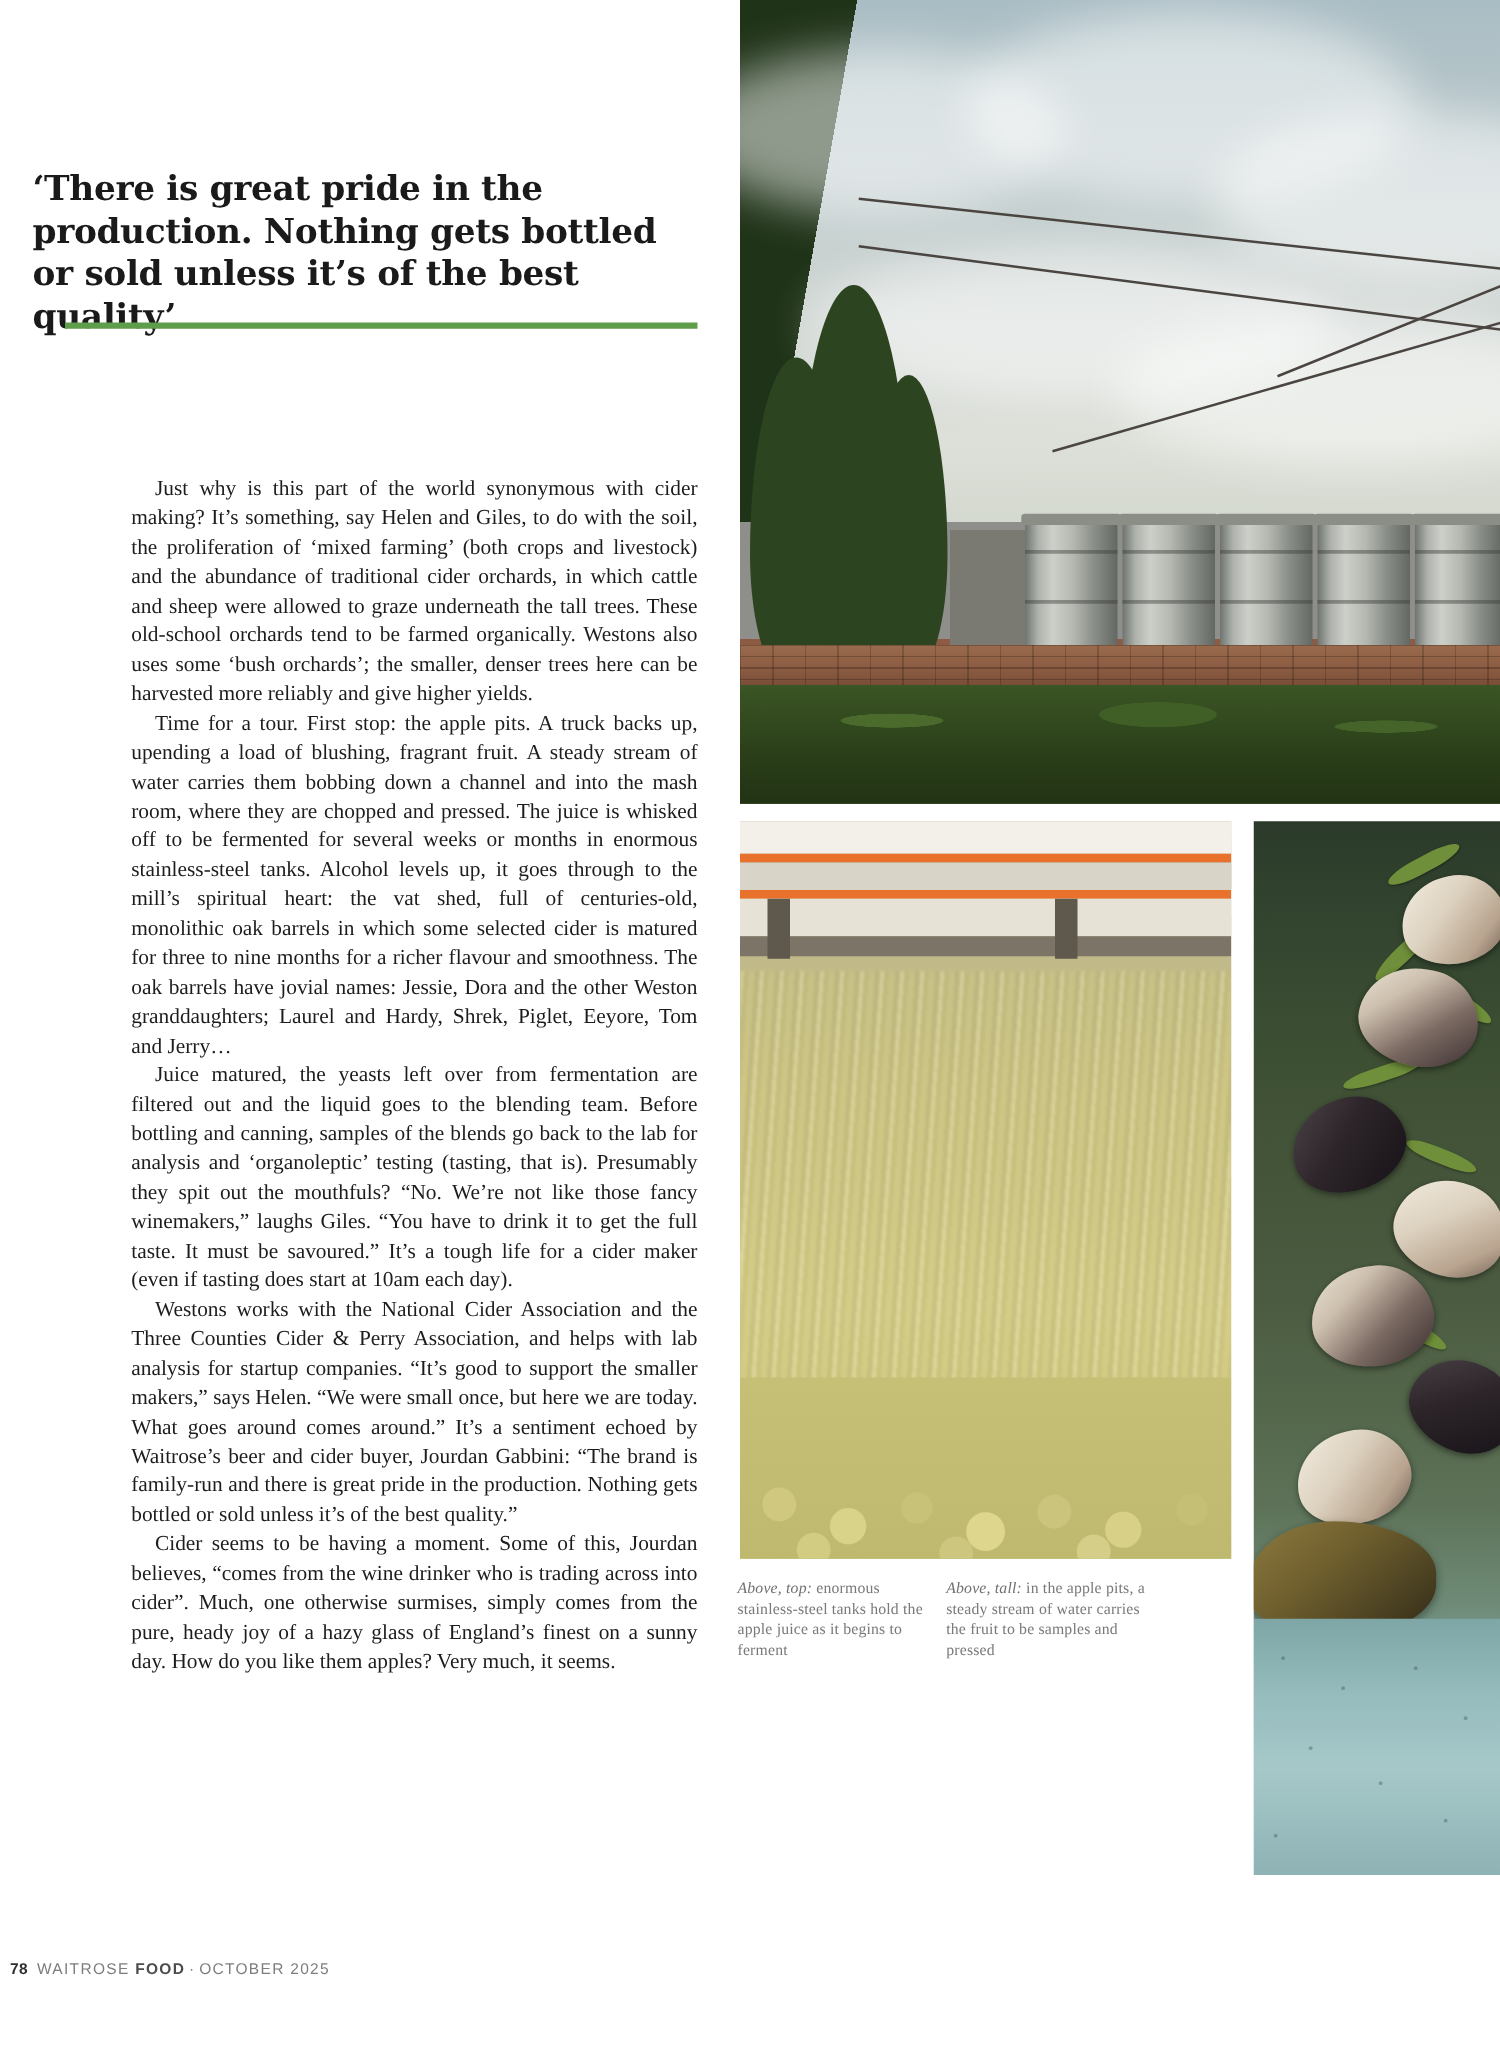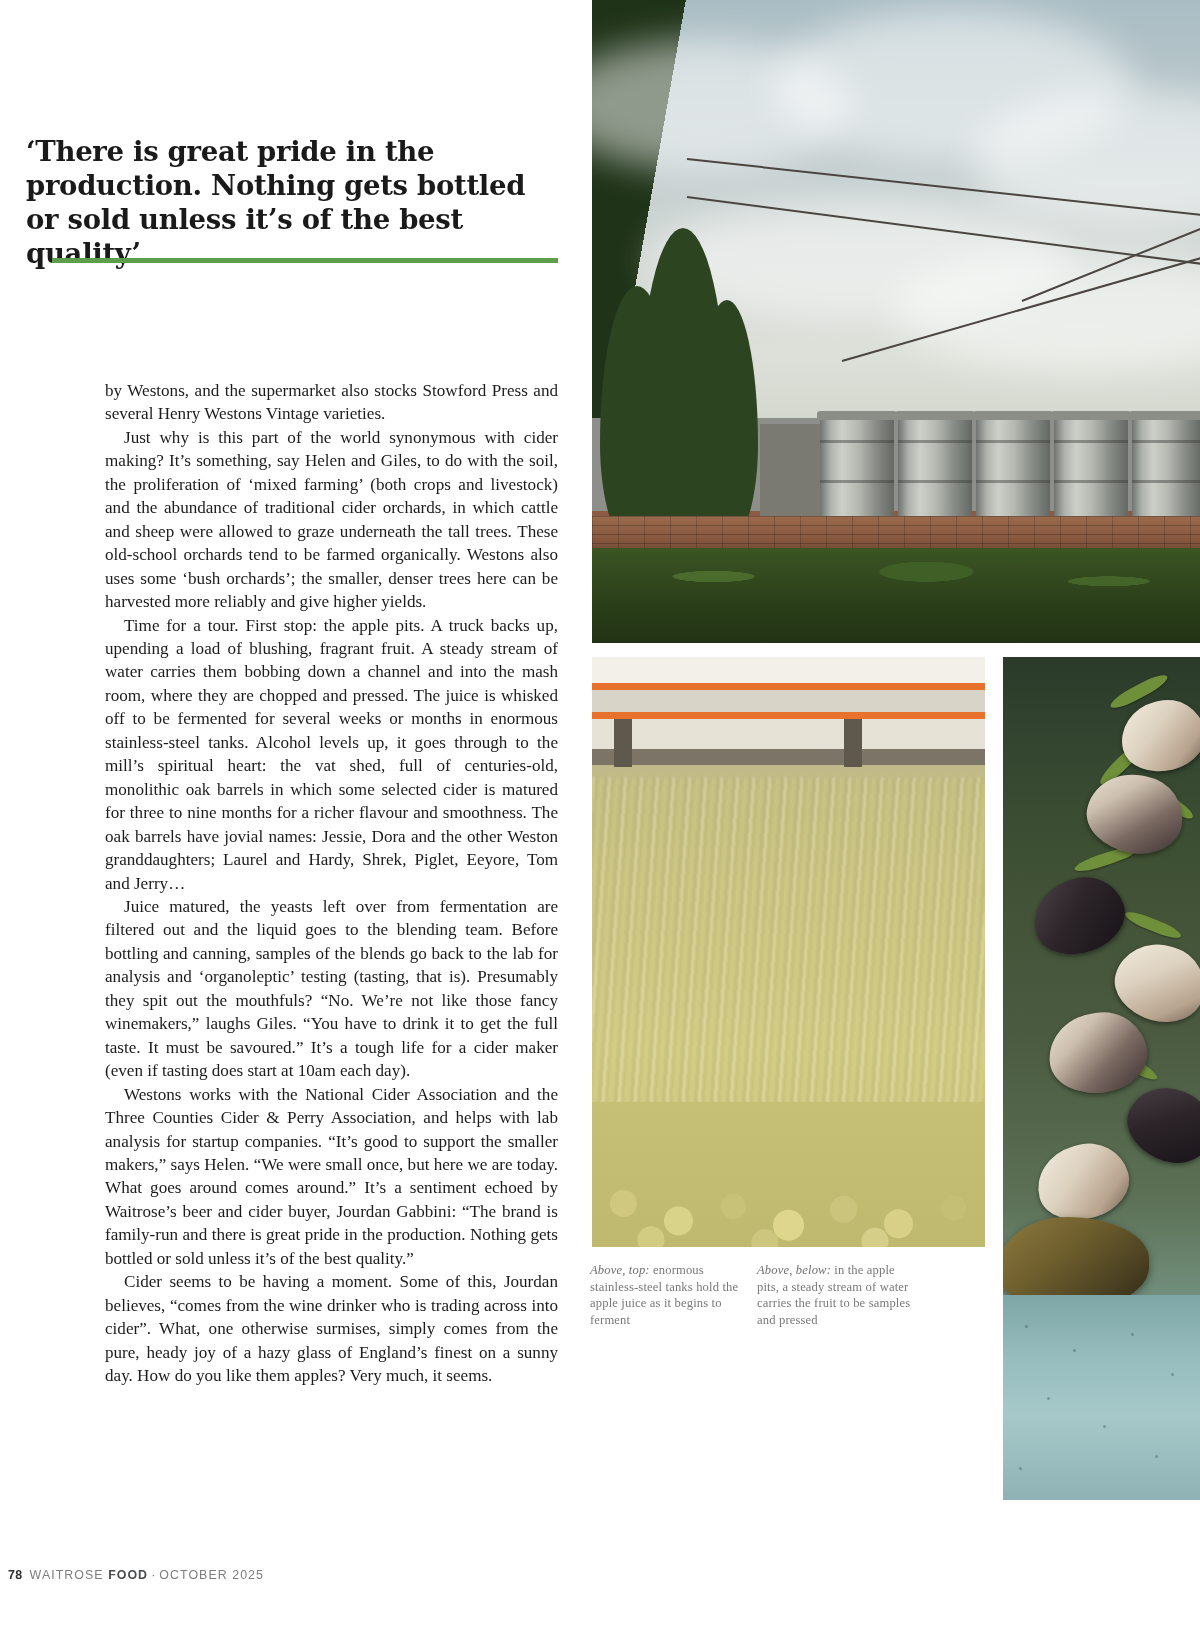--- a/index.html
+++ b/index.html
@@ -330,26 +330,25 @@
 </style>
 </head>
 <body>
 
 <div id="pullquote-block">
   <p id="pullquote-text">‘There is great pride in the production. Nothing gets bottled or sold unless it’s of the best quality’</p>
 </div>
 <div id="pullquote-rule"></div>
 
 <div id="body-column">
-  <p>by Westons, and the supermarket also stocks Stowford Press and several Henry Westons Vintage varieties.</p>
   <p class="indent">Just why is this part of the world synonymous with cider making? It’s something, say Helen and Giles, to do with the soil, the proliferation of ‘mixed farming’ (both crops and livestock) and the abundance of traditional cider orchards, in which cattle and sheep were allowed to graze underneath the tall trees. These old-school orchards tend to be farmed organically. Westons also uses some ‘bush orchards’; the smaller, denser trees here can be harvested more reliably and give higher yields.</p>
   <p class="indent">Time for a tour. First stop: the apple pits. A truck backs up, upending a load of blushing, fragrant fruit. A steady stream of water carries them bobbing down a channel and into the mash room, where they are chopped and pressed. The juice is whisked off to be fermented for several weeks or months in enormous stainless-steel tanks. Alcohol levels up, it goes through to the mill’s spiritual heart: the vat shed, full of centuries-old, monolithic oak barrels in which some selected cider is matured for three to nine months for a richer flavour and smoothness. The oak barrels have jovial names: Jessie, Dora and the other Weston granddaughters; Laurel and Hardy, Shrek, Piglet, Eeyore, Tom and Jerry…</p>
   <p class="indent">Juice matured, the yeasts left over from fermentation are filtered out and the liquid goes to the blending team. Before bottling and canning, samples of the blends go back to the lab for analysis and ‘organoleptic’ testing (tasting, that is). Presumably they spit out the mouthfuls? “No. We’re not like those fancy winemakers,” laughs Giles. “You have to drink it to get the full taste. It must be savoured.” It’s a tough life for a cider maker (even if tasting does start at 10am each day).</p>
   <p class="indent">Westons works with the National Cider Association and the Three Counties Cider &amp; Perry Association, and helps with lab analysis for startup companies. “It’s good to support the smaller makers,” says Helen. “We were small once, but here we are today. What goes around comes around.” It’s a sentiment echoed by Waitrose’s beer and cider buyer, Jourdan Gabbini: “The brand is family-run and there is great pride in the production. Nothing gets bottled or sold unless it’s of the best quality.”</p>
-  <p class="indent">Cider seems to be having a moment. Some of this, Jourdan believes, “comes from the wine drinker who is trading across into cider”. What, one otherwise surmises, simply comes from the pure, heady joy of a hazy glass of England’s finest on a sunny day. How do you like them apples? Very much, it seems.</p>
+  <p class="indent">Cider seems to be having a moment. Some of this, Jourdan believes, “comes from the wine drinker who is trading across into cider”. Much, one otherwise surmises, simply comes from the pure, heady joy of a hazy glass of England’s finest on a sunny day. How do you like them apples? Very much, it seems.</p>
 </div>
 
 <div class="photo" id="photo-mill" aria-label="Row of enormous stainless-steel cider fermentation tanks behind a brick wall with conifer trees and overhead power lines against a cloudy sky">
   <div class="sky-cloud" style="left:-40px;  top:40px;  width:300px; height:130px;"></div>
   <div class="sky-cloud" style="left:180px;  top:10px;  width:360px; height:150px;"></div>
   <div class="sky-cloud" style="left:380px;  top:90px;  width:320px; height:140px;"></div>
   <div class="sky-cloud" style="left:60px;   top:200px; width:420px; height:120px;"></div>
   <div class="sky-cloud" style="left:300px;  top:250px; width:380px; height:120px;"></div>
 
   <div class="wire" style="left:95px;  top:158px; width:640px; transform:rotate(6.2deg);"></div>
@@ -431,18 +430,18 @@
     <div class="plate-speck" style="left:100px; top:130px;"></div>
     <div class="plate-speck" style="left:152px; top:160px;"></div>
     <div class="plate-speck" style="left:16px;  top:172px;"></div>
   </div>
 </div>
 
 <div class="caption" id="caption-left">
   <em>Above, top:</em><span> enormous stainless-steel tanks hold the apple juice as it begins to ferment</span>
 </div>
 <div class="caption" id="caption-right">
-  <em>Above, below:</em><span> in the apple pits, a steady stream of water carries the fruit to be samples and pressed</span>
+  <em>Above, tall:</em><span> in the apple pits, a steady stream of water carries the fruit to be samples and pressed</span>
 </div>
 
 <div id="footer">
   <span class="pagenum">78</span><span>WAITROSE </span><span class="strong">FOOD</span><span class="dot">·</span><span>OCTOBER 2025</span>
 </div>
 
 </body></html>

